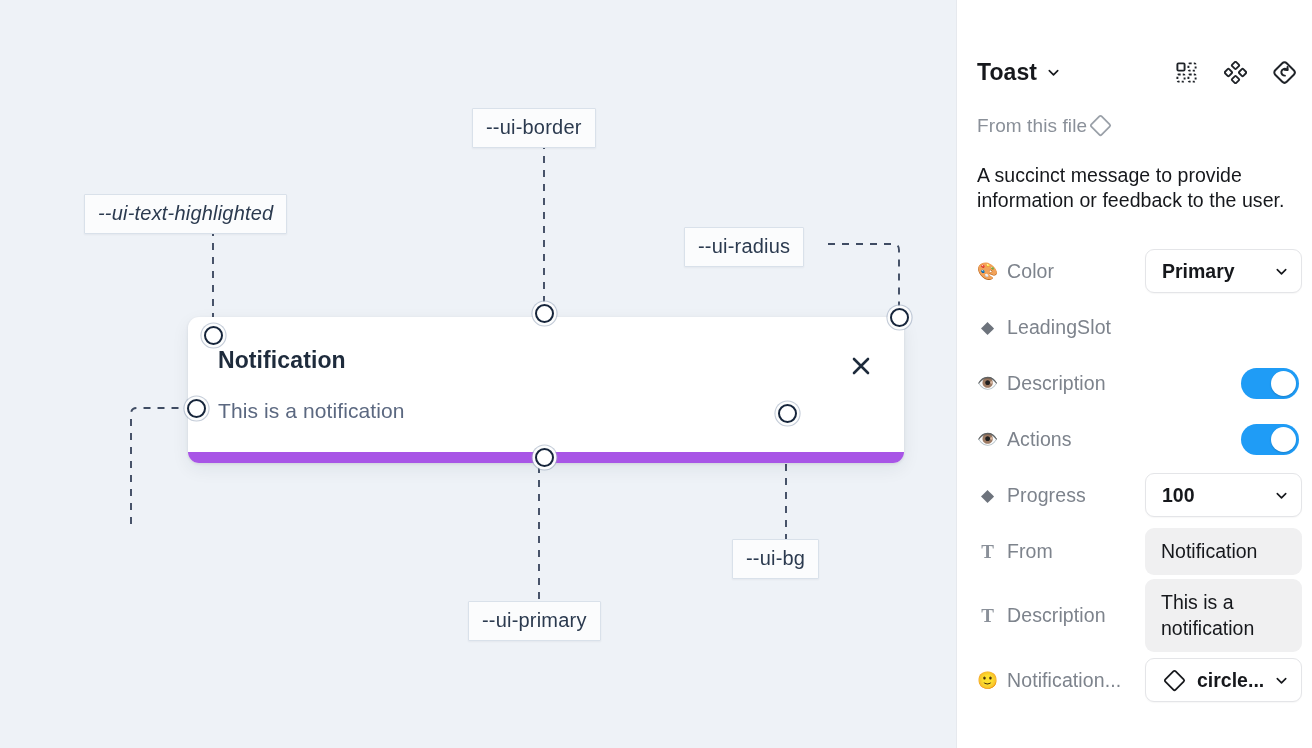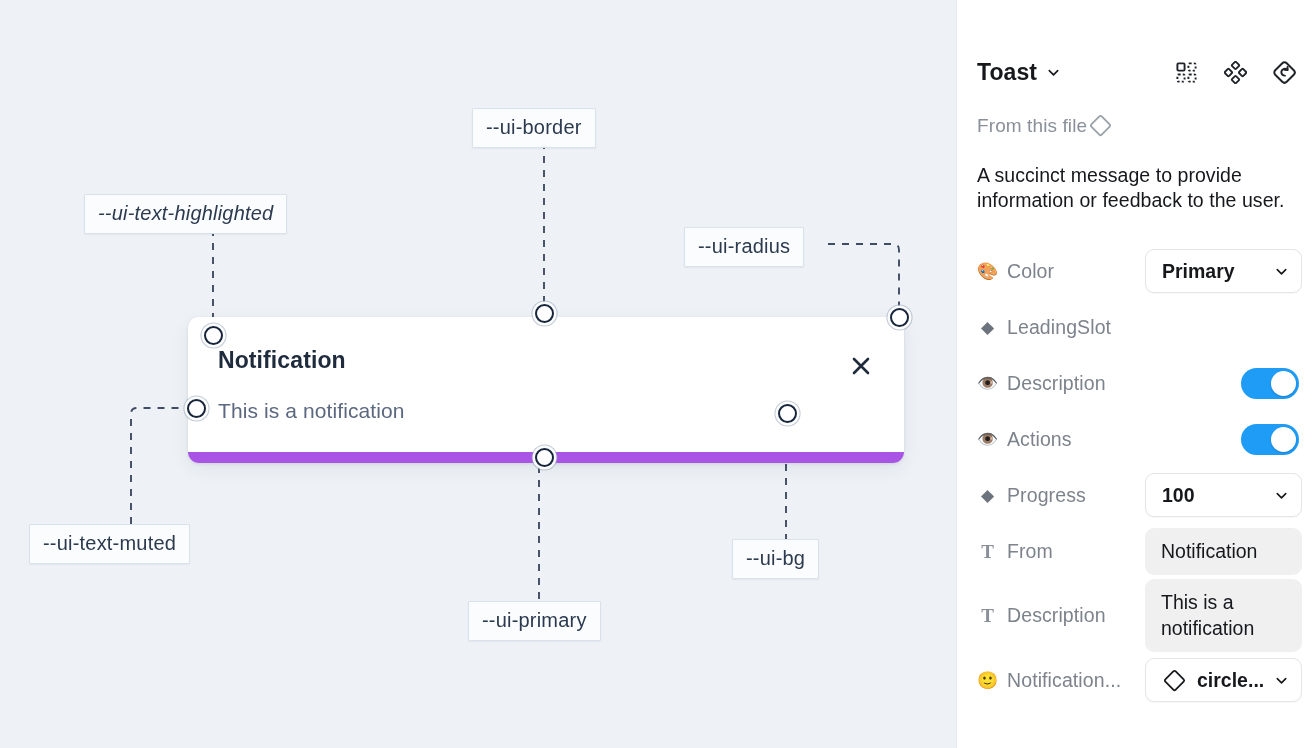--- a/index.html
+++ b/index.html
@@ -196,21 +196,20 @@
         <svg width="24" height="24" viewBox="0 0 24 24" fill="none" aria-hidden="true">
           <path d="M5 5 L19 19 M19 5 L5 19" stroke="#1e2b3c" stroke-width="2.6" stroke-linecap="round"></path>
         </svg>
       </div>
       <div id="toast-progress"></div>
     </div>
 
     <div class="token-chip" style="left:84px; top:194px;font-style:italic;">--ui-text-highlighted</div>
     <div class="token-chip" style="left:472px; top:108px;">--ui-border</div>
     <div class="token-chip" style="left:684px; top:227px;">--ui-radius</div>
-    <div class="token-chip" style="left:29px; top:524px;">--ui-text-muted</div>
     <div class="token-chip" style="left:468px; top:601px;text-align:center;">--ui-primary</div>
     <div class="token-chip" style="left:732px; top:539px;">--ui-bg</div>
 
     <div class="handle" style="left:204px; top:326px;"></div>
     <div class="handle" style="left:535px; top:304px;"></div>
     <div class="handle" style="left:890px; top:308px;"></div>
     <div class="handle" style="left:187px; top:399px;"></div>
     <div class="handle" style="left:535px; top:448px;"></div>
     <div class="handle" style="left:778px; top:404px;"></div>
   </div>

